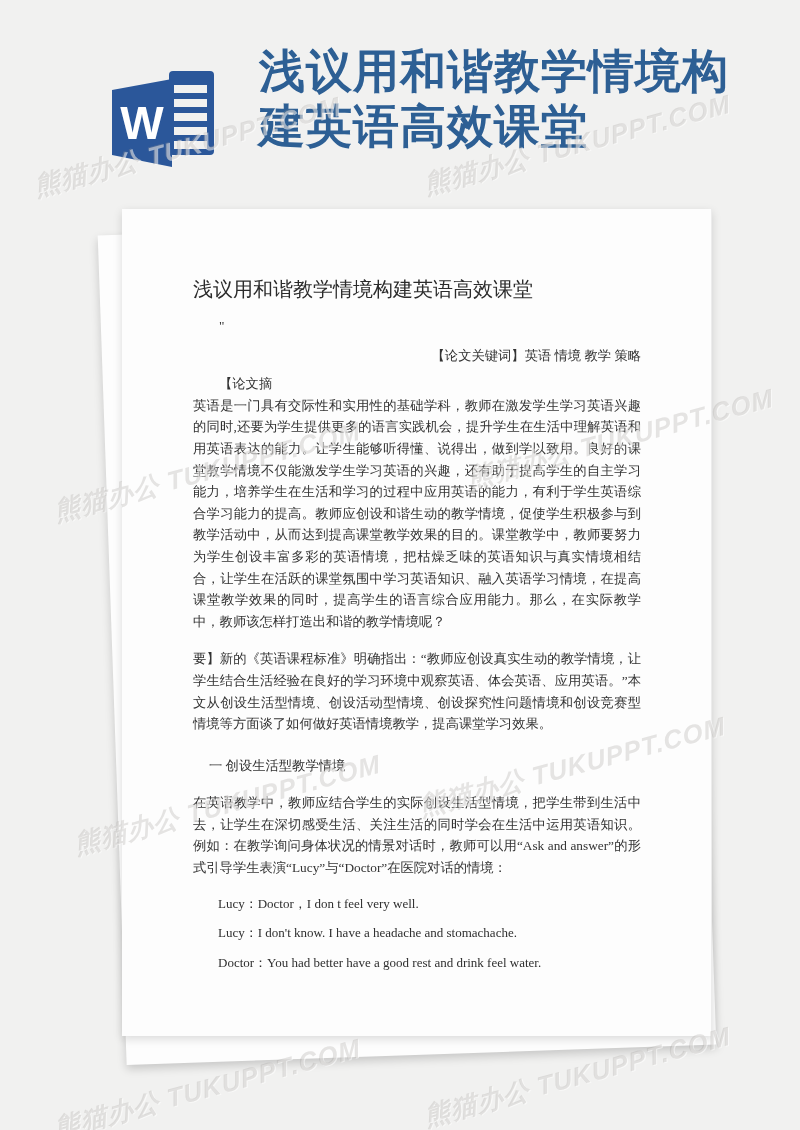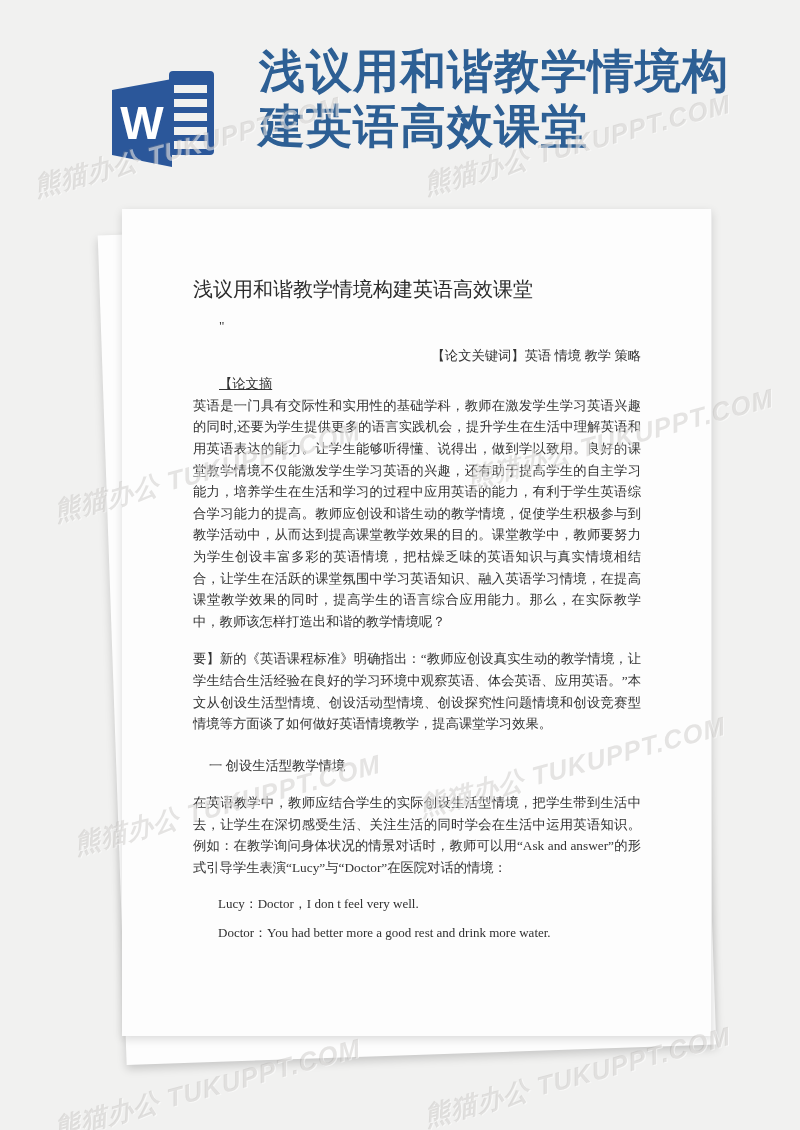--- a/index.html
+++ b/index.html
@@ -41,21 +41,21 @@
   
   .doc-title {
     font-size:20px; font-weight:normal; color:#2b2b2b;
     margin:0 0 12px 0; line-height:28px;
   }
   .page-front p {
     margin:0; font-size:13.3px; line-height:21.6px; color:#333;
   }
   .quote-line   { text-indent:26px; font-size:12px; color:#444; margin-bottom:8px !important; }
   .meta-line    { text-indent:26px; margin-bottom:7px !important;text-align:right; }
-  .abstract-label { text-indent:26px;text-decoration:underline; }
+  .abstract-label { text-indent:26px; }
   .just         { text-align:justify; }
   .abstract-body { margin-bottom:20px !important; }
   .intro-para    { margin-bottom:16px !important; }
   .section-heading { text-indent:16px; margin-bottom:16px !important; }
   .example-para  { margin-bottom:14px !important; }
   .dialogue {
     font-family:Liberation Serif, serif;
     font-size:13px !important; color:#2f2f2f !important;
     text-indent:25px; margin-bottom:8px !important;
   }
@@ -113,21 +113,22 @@
 
   <p class="just intro-para">英语是一门具有交际性和实用性的基础学科，教师在激发学生学习英语兴趣的同时,还要为学生提供更多的语言实践机会，提升学生在生活中理解英语和用英语表达的能力。让学生能够听得懂、说得出，做到学以致用。良好的课堂教学情境不仅能激发学生学习英语的兴趣，还有助于提高学生的自主学习能力，培养学生在生活和学习的过程中应用英语的能力，有利于学生英语综合学习能力的提高。教师应创设和谐生动的教学情境，促使学生积极参与到教学活动中，从而达到提高课堂教学效果的目的。课堂教学中，教师要努力为学生创设丰富多彩的英语情境，把枯燥乏味的英语知识与真实情境相结合，让学生在活跃的课堂氛围中学习英语知识、融入英语学习情境，在提高课堂教学效果的同时，提高学生的语言综合应用能力。那么，在实际教学中，教师该怎样打造出和谐的教学情境呢？</p>
 
   <p class="just abstract-body">要】新的《英语课程标准》明确指出：“教师应创设真实生动的教学情境，让学生结合生活经验在良好的学习环境中观察英语、体会英语、应用英语。”本文从创设生活型情境、创设活动型情境、创设探究性问题情境和创设竞赛型情境等方面谈了如何做好英语情境教学，提高课堂学习效果。</p>
 
   <p class="section-heading">一 创设生活型教学情境</p>
 
   <p class="just example-para">在英语教学中，教师应结合学生的实际创设生活型情境，把学生带到生活中去，让学生在深切感受生活、关注生活的同时学会在生活中运用英语知识。例如：在教学询问身体状况的情景对话时，教师可以用“Ask and answer”的形式引导学生表演“Lucy”与“Doctor”在医院对话的情境：</p>
 
   <p class="dialogue">Lucy：Doctor，I don t feel very well.</p>
-  <p class="dialogue">Doctor：You had better more a good rest and drink more water.</p>
+  <p class="dialogue">Lucy：I don't know. I have a headache and stomachache.</p>
+  <p class="dialogue">Doctor：You had better have a good rest and drink feel water.</p>
 </div>
 
 <span class="wm wm1">熊猫办公 TUKUPPT.COM</span>
 <span class="wm wm2">熊猫办公 TUKUPPT.COM</span>
 <span class="wm wm3">熊猫办公 TUKUPPT.COM</span>
 <span class="wm wm4">熊猫办公 TUKUPPT.COM</span>
 <span class="wm wm5">熊猫办公 TUKUPPT.COM</span>
 <span class="wm wm6">熊猫办公 TUKUPPT.COM</span>
 <span class="wm wm7">熊猫办公 TUKUPPT.COM</span>
 <span class="wm wm8">熊猫办公 TUKUPPT.COM</span>

